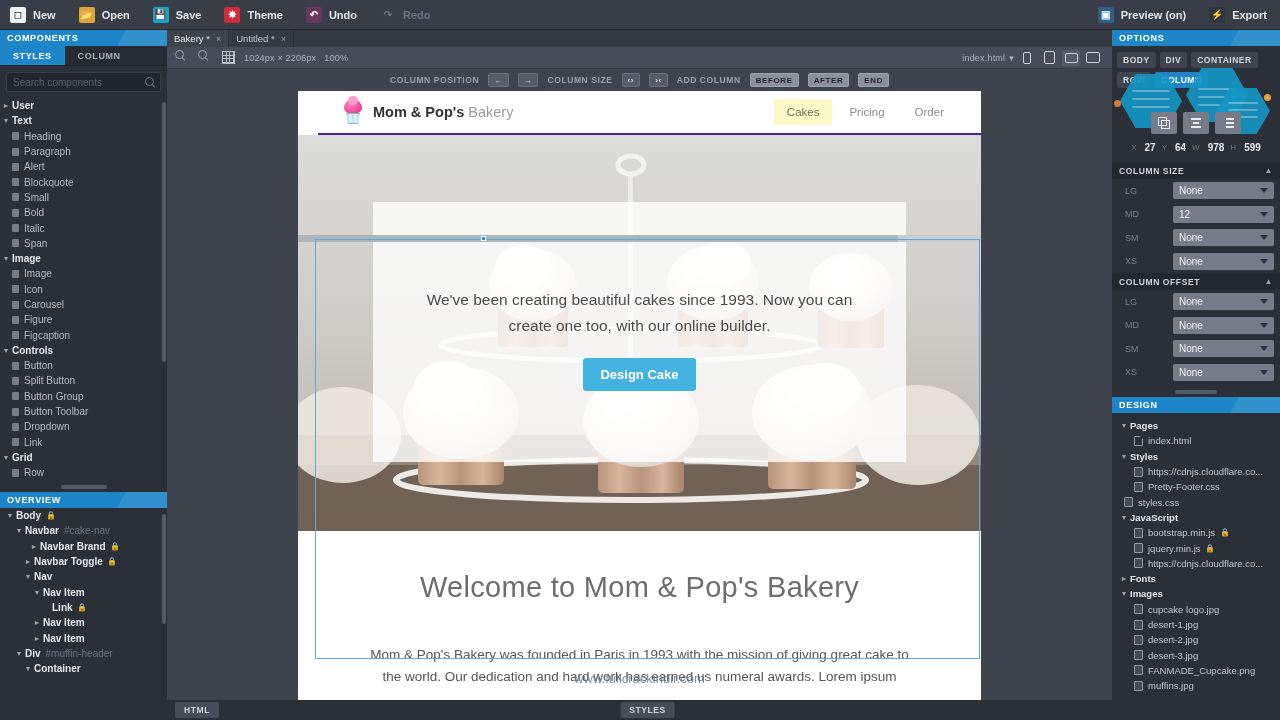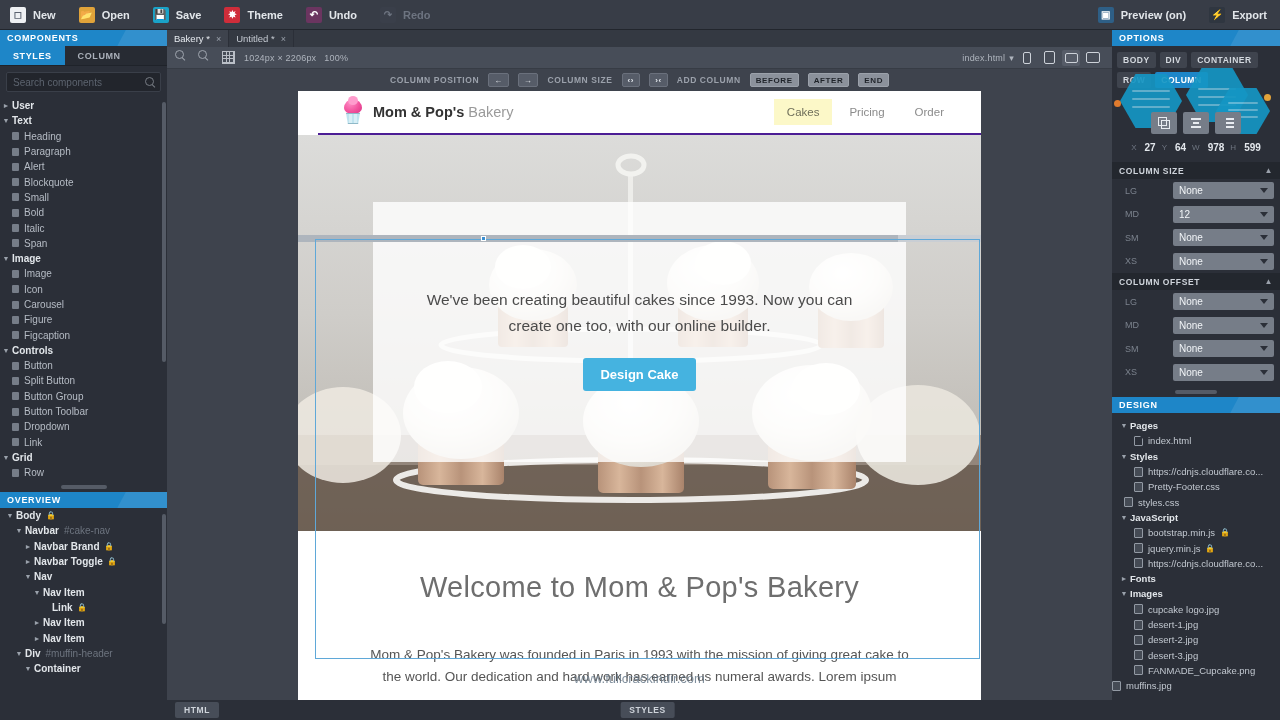--- a/index.html
+++ b/index.html
@@ -446,21 +446,21 @@
     <div class="row grp" style="padding-left: 4px;">
           <span class="caret">▼</span>
           <span>Body</span>
           <span class="lock">🔒</span>
         </div>
         <div class="row grp" style="padding-left: 13px;">
           <span class="caret">▼</span>
           <span>Navbar</span>
           <span class="hashid">#cake-nav</span>
         </div>
-        <div class="row grp" style="padding-left: 22px;">
+        <div class="row grp" style="padding-left: 28px;">
           <span class="caret">►</span>
           <span>Navbar Brand</span>
           <span class="lock">🔒</span>
         </div>
         <div class="row grp" style="padding-left: 22px;">
           <span class="caret">►</span>
           <span>Navbar Toggle</span>
           <span class="lock">🔒</span>
         </div>
         <div class="row grp" style="padding-left: 22px;">
@@ -865,20 +865,20 @@
           <span>desert-2.jpg</span>
         </div>
         <div class="arow" style="padding-left: 22px;">
           <span class="fico img"></span>
           <span>desert-3.jpg</span>
         </div>
         <div class="arow" style="padding-left: 22px;">
           <span class="fico img"></span>
           <span>FANMADE_Cupcake.png</span>
         </div>
-        <div class="arow" style="">
+        <div class="arow" style="padding-left: 22px;">
           <span class="fico img"></span>
           <span>muffins.jpg</span>
         </div>
       </div>
   </div>
 
 </div>
 
 </body></html>

